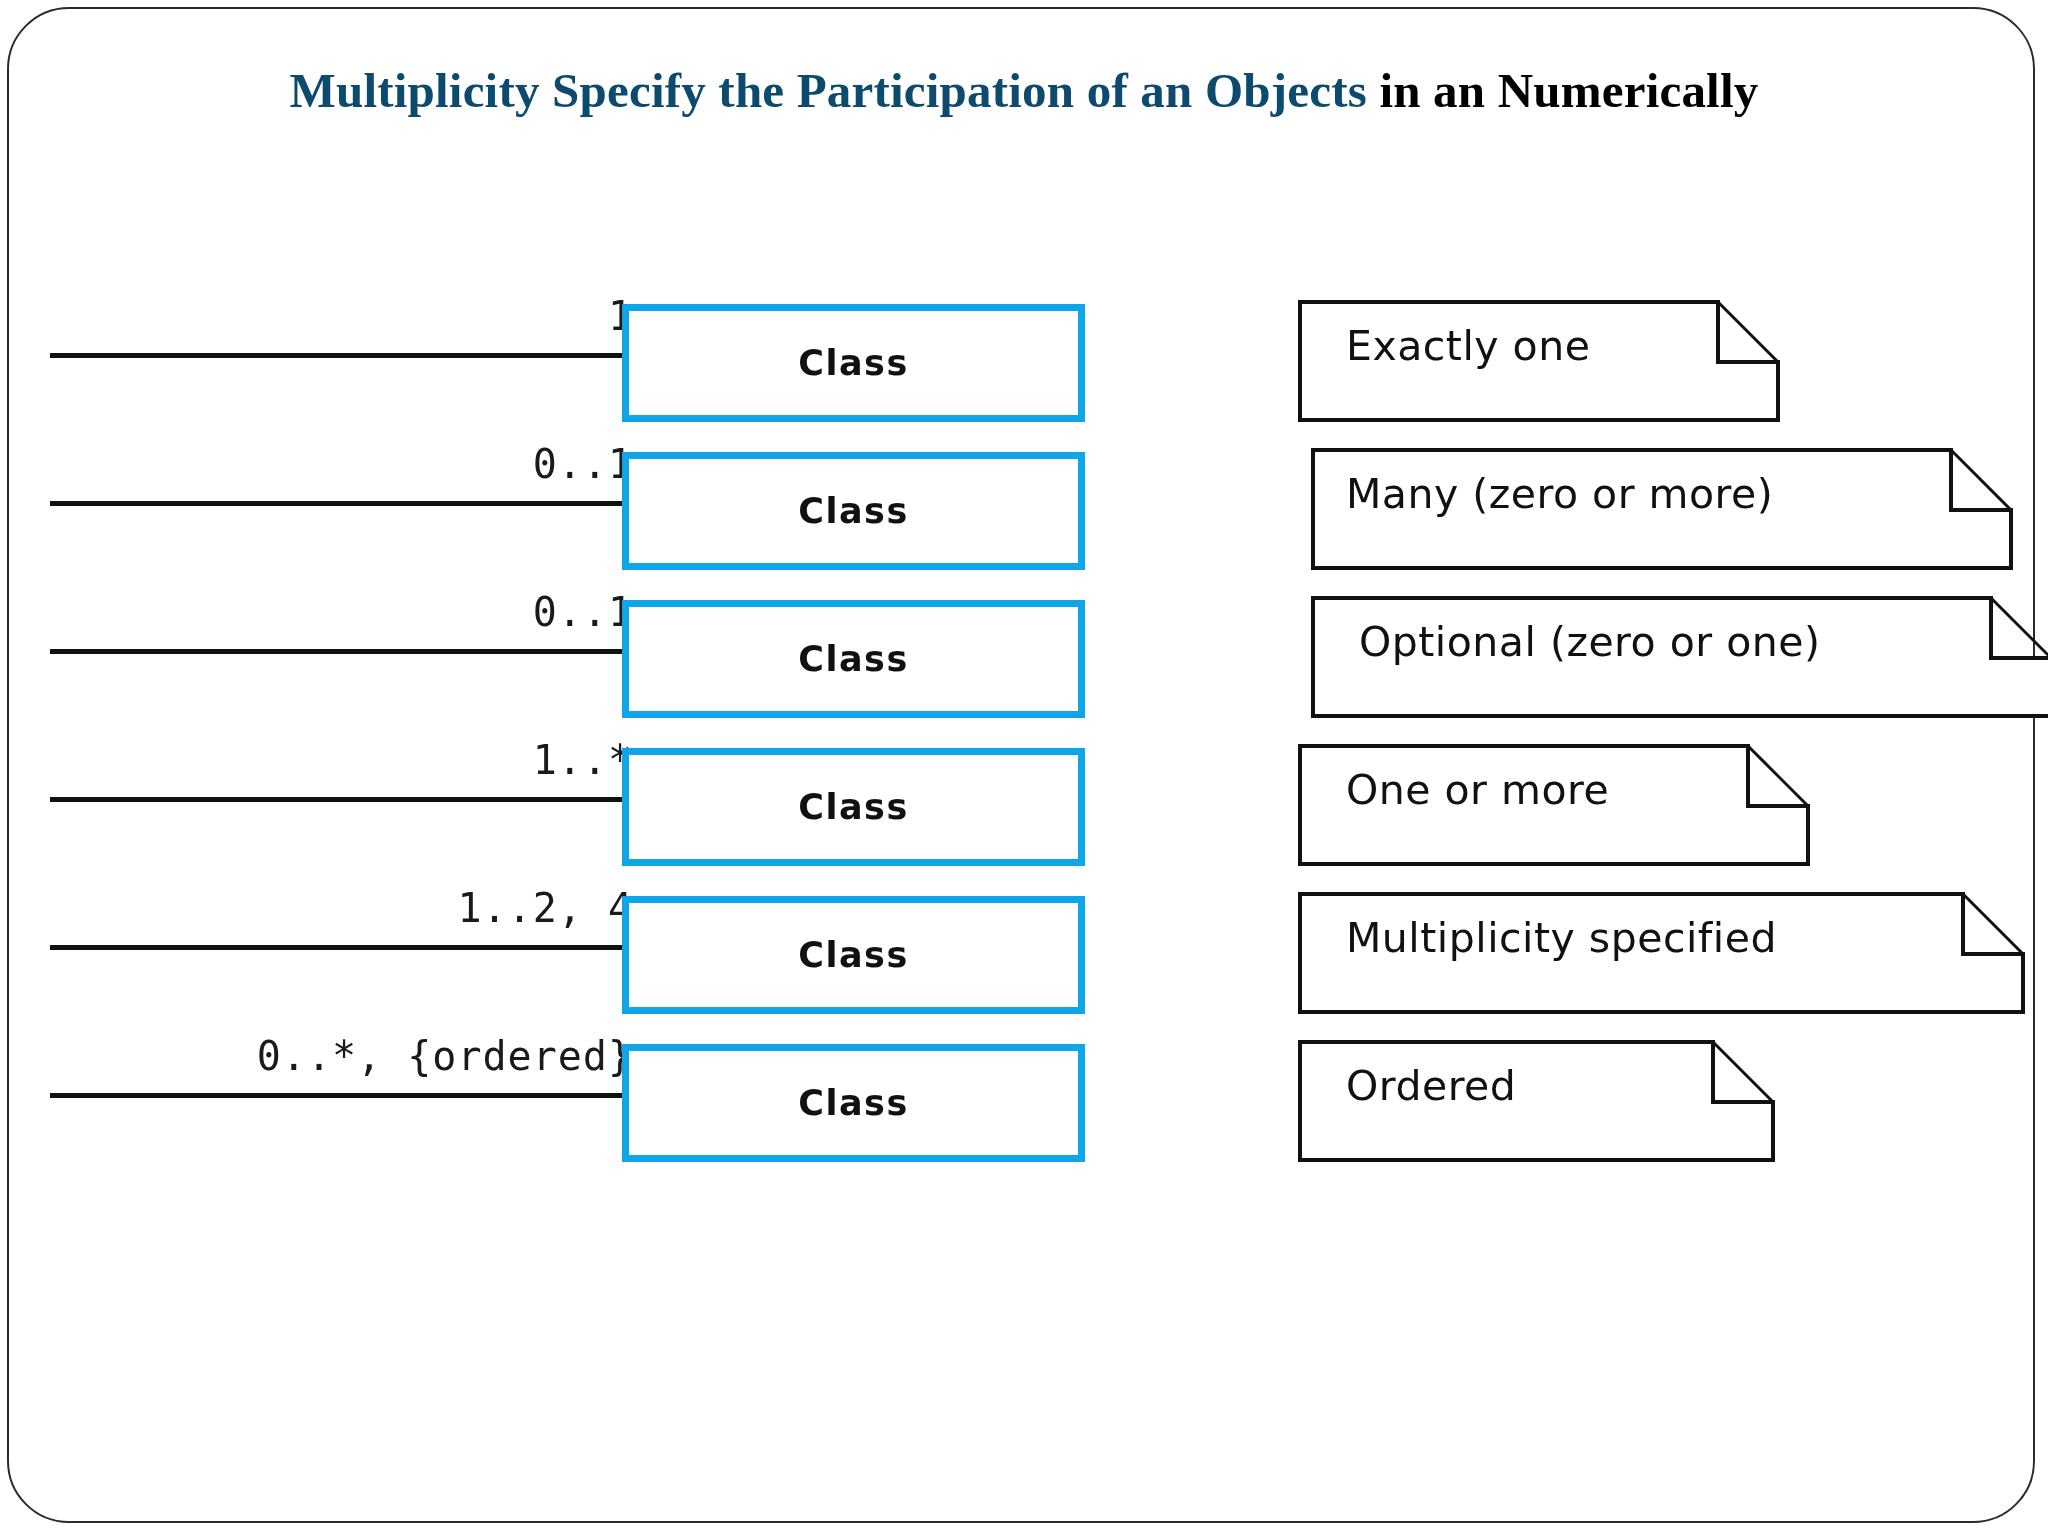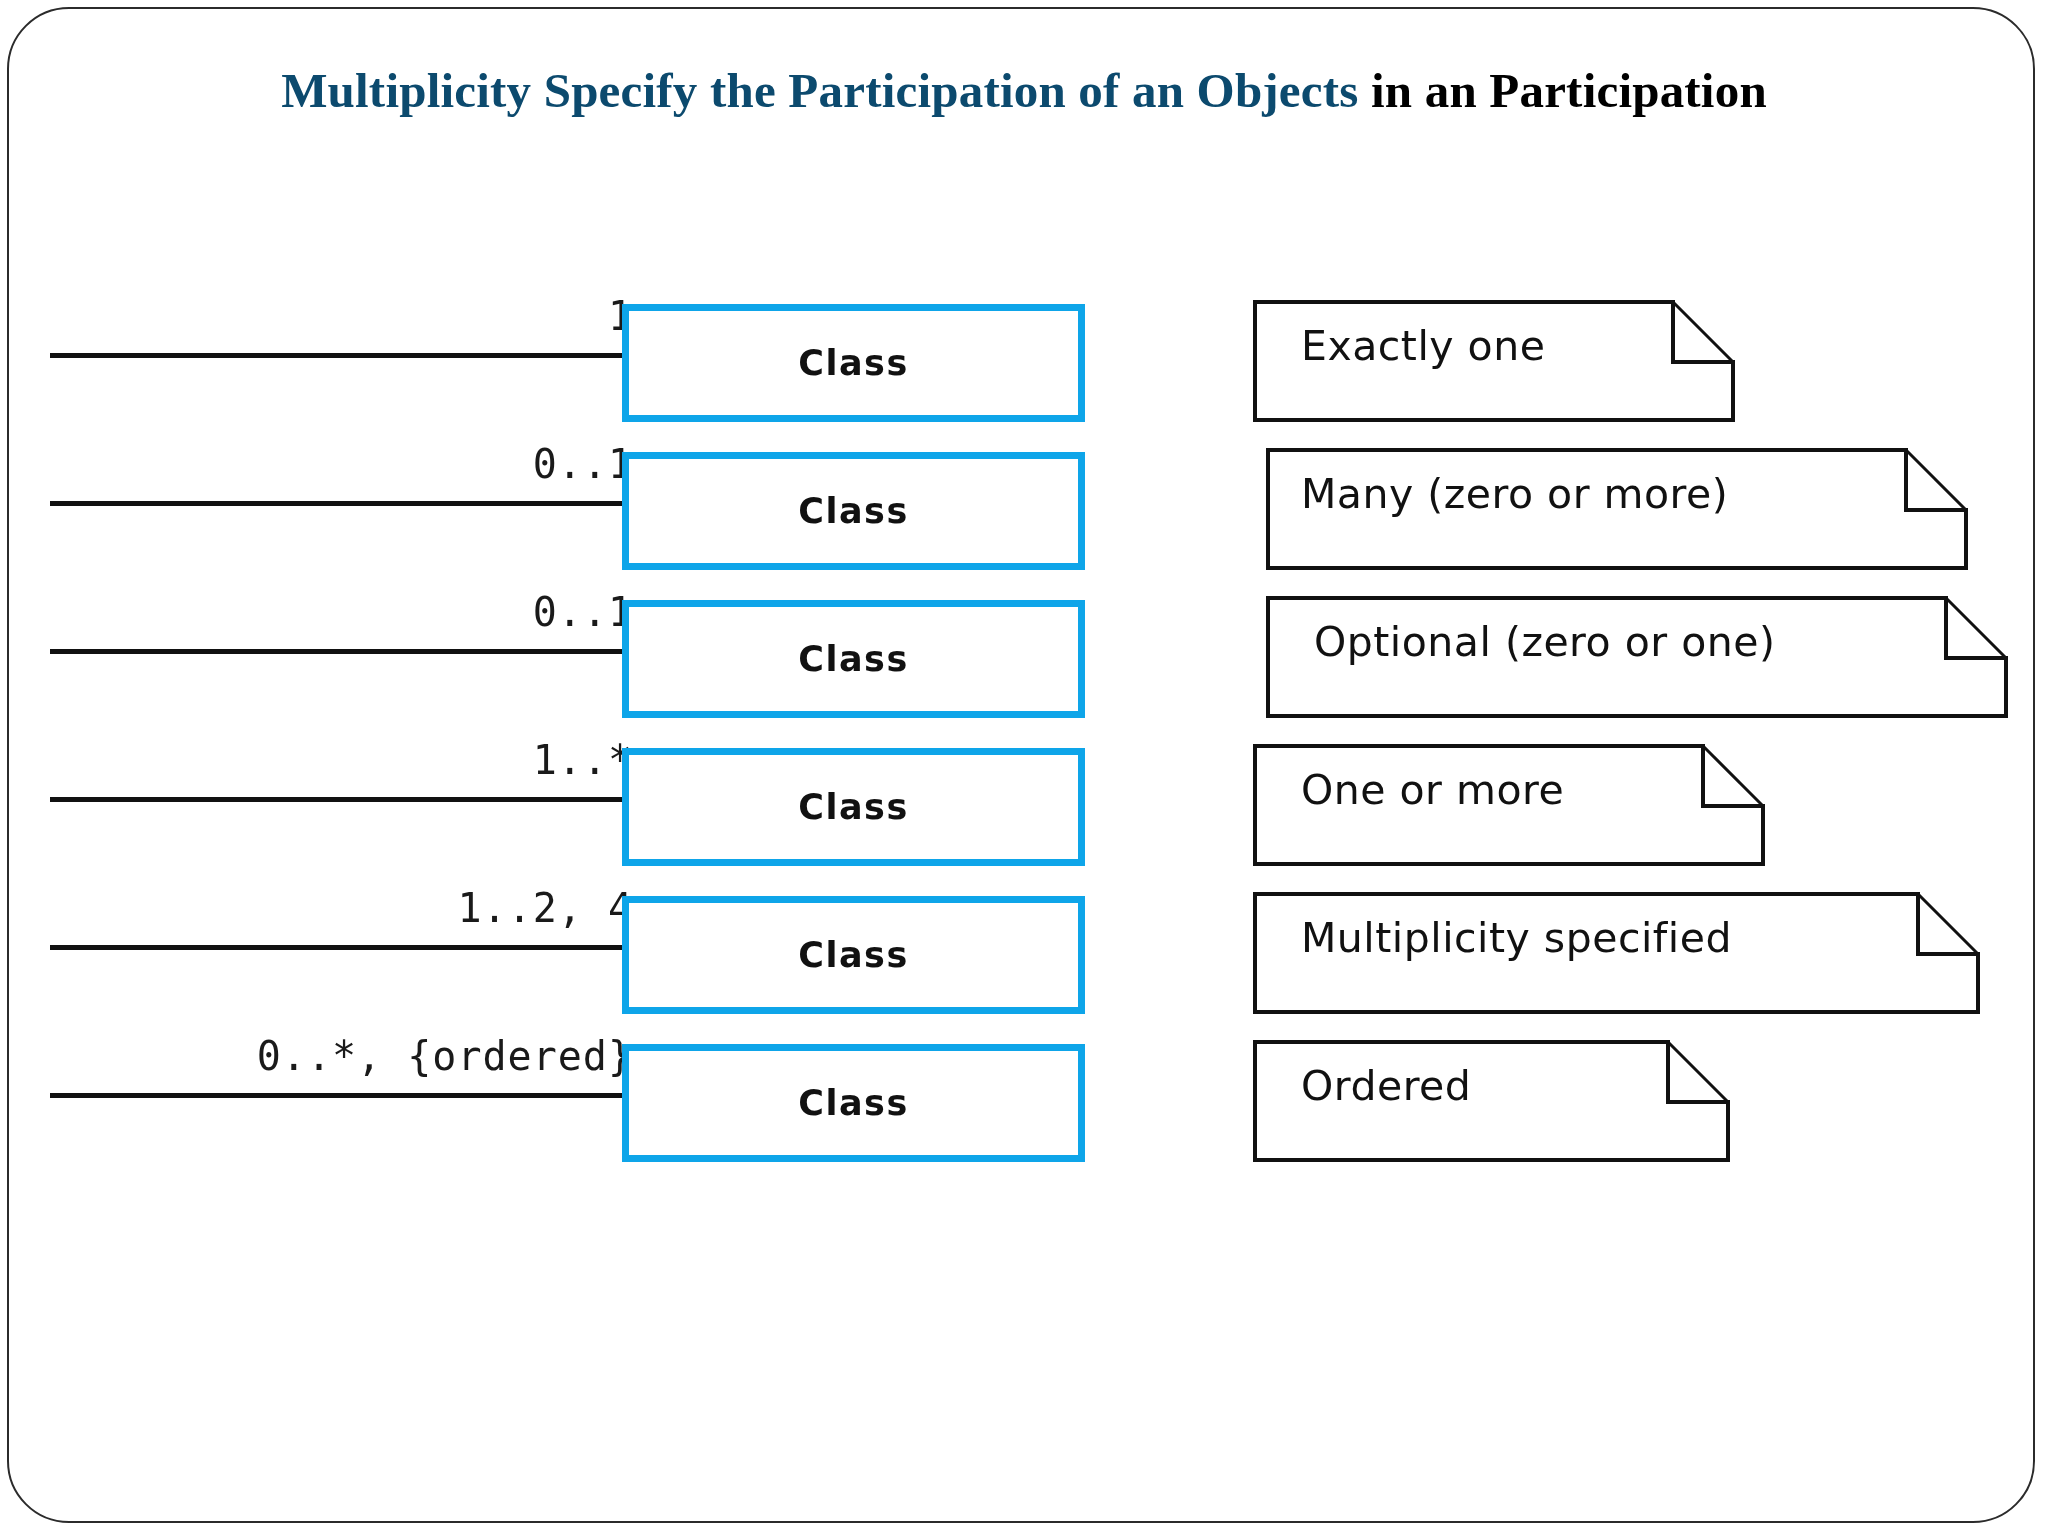--- a/index.html
+++ b/index.html
@@ -95,21 +95,21 @@
     font-weight: bold;
     font-size: 35px;
     letter-spacing: 1.5px;
     color: #111111;
   }
 
   
   .note {
     position: absolute;
     top: 8px;
-    left: 1253px;
+    left: 1298px;
     height: 150px;
   }
   .note svg { display: block; overflow: visible; }
   .note-text {
     position: absolute;
     left: 48px;
     top: 22px;
     font-family: "DejaVu Sans", sans-serif;
     font-size: 41px;
     color: #111111;
@@ -118,21 +118,21 @@
   }
 </style>
 </head>
 <body>
 
 <div id="slide">
 
   <div id="slide-frame"></div>
 
   <div id="title">
-    <span class="t-red">Multiplicity Specify the Participation of an Objects</span><span class="t-black"> in an Participation</span>
+    <span class="t-red">Multiplicity Specify the Participation of an Objects</span><span class="t-black"> in an Numerically</span>
   </div>
 
   <div id="rows-container">
       <div class="row" style="top: 292px;">
         <div class="assoc-line"></div>
         <div class="mult-label">1</div>
         <div class="class-box">
           <span class="class-label">Class</span>
         </div>
         <div class="note" style="width: 482px;">

